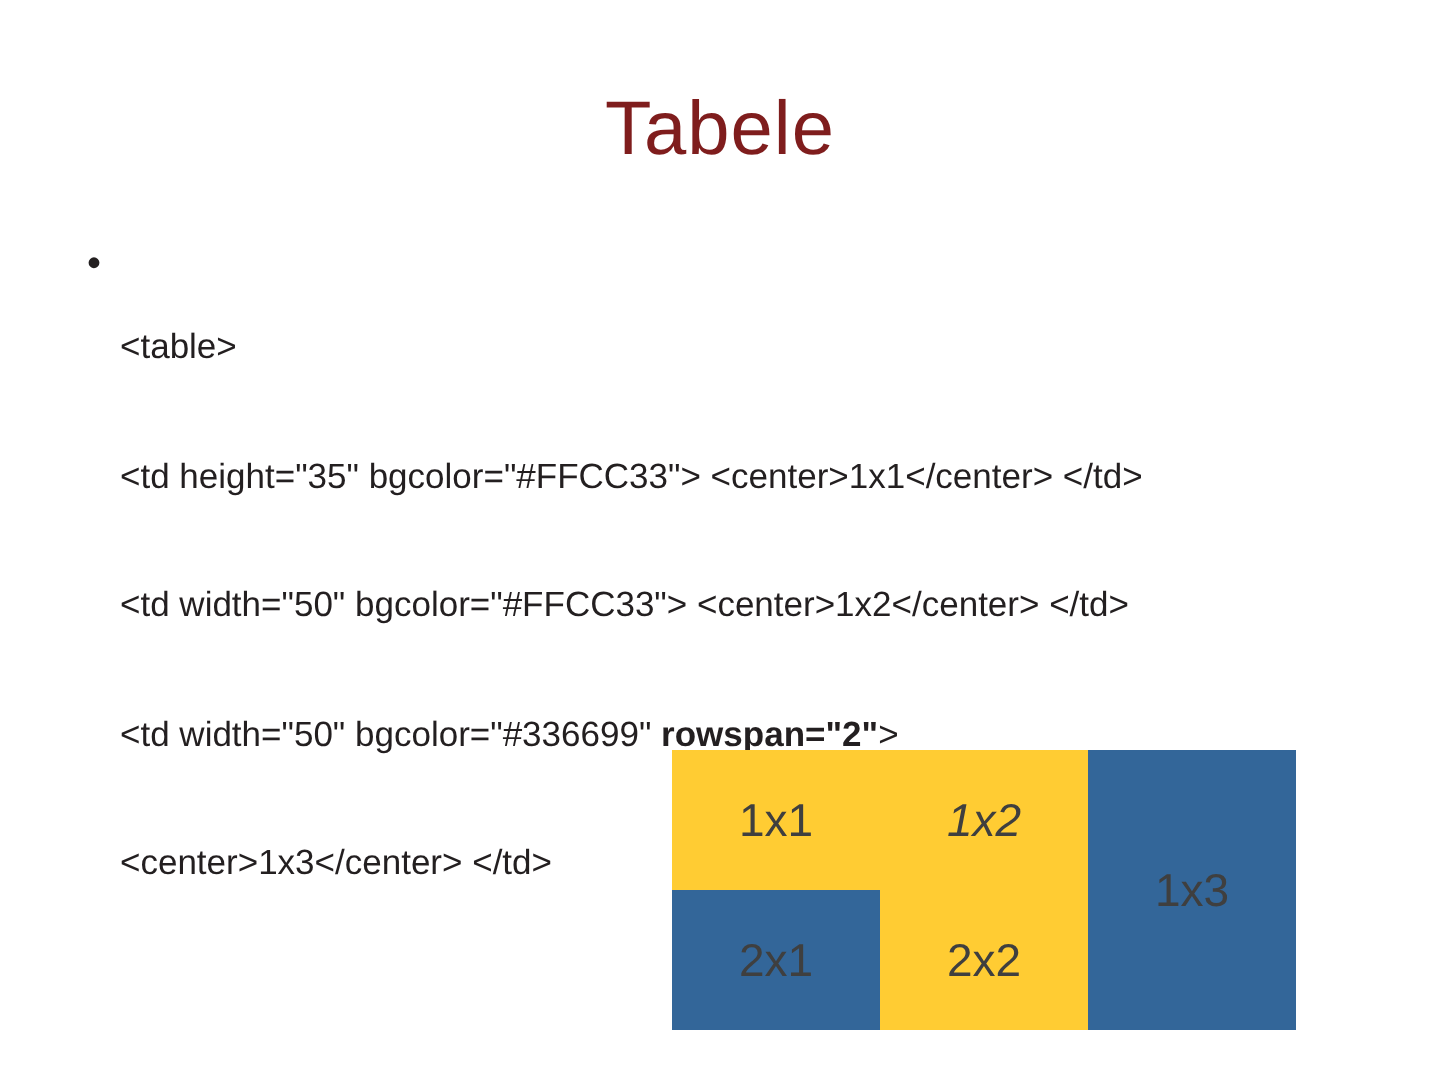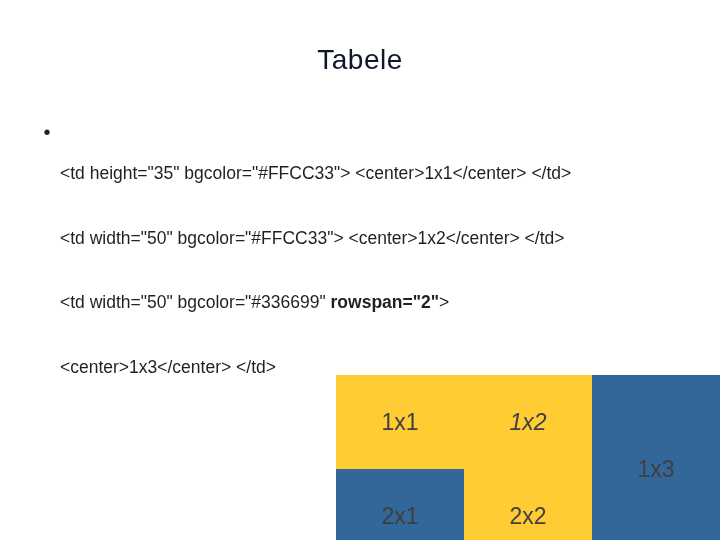--- a/index.html
+++ b/index.html
@@ -13,23 +13,23 @@
     font-family: "Liberation Sans", sans-serif;
     overflow: hidden;
     position: relative;
   }
   .slide-title {
     position: absolute;
     top: 44px;
     left: 0;
     width: 720px;
     text-align: center;
-    font-size: 28px;
+    font-size: 38px;
     font-weight: 400;
-    color: #0f172a;
+    color: #7f1d1d;
     letter-spacing: 0.5px;
   }
   .bullet-block {
     position: absolute;
     top: 120px;
     left: 34px;
     width: 660px;
     display: flex;
     align-items: flex-start;
   }
@@ -56,21 +56,21 @@
     font-weight: bold;
   }
   
   .render-table {
     position: absolute;
     left: 336px;
     top: 375px;
     border-collapse: collapse;
   }
   .render-table td {
-    padding: 12px;
+    padding: 0;
     text-align: center;
     vertical-align: middle;
     font-size: 23px;
     color: #3f3f3f;
     font-family: "Liberation Sans", sans-serif;
   }
   .cell-yellow {
     background: #FFCC33;
     color: #5a5038;
   }
@@ -85,20 +85,21 @@
   .c-2x2 { width: 104px; height: 70px; }
 </style>
 </head>
 <body>
 
 <div class="slide-title">Tabele</div>
 
 <div class="bullet-block">
   <div class="bullet-dot">•</div>
   <div class="code-lines">
+    <div class="line">&lt;table&gt;</div>
     <div class="line">&lt;td height="35" bgcolor="#FFCC33"&gt; &lt;center&gt;1x1&lt;/center&gt; &lt;/td&gt;</div>
     <div class="line">&lt;td width="50" bgcolor="#FFCC33"&gt; &lt;center&gt;1x2&lt;/center&gt; &lt;/td&gt;</div>
     <div class="line">&lt;td width="50" bgcolor="#336699" <b>rowspan="2"</b>&gt;</div>
     <div class="line">&lt;center&gt;1x3&lt;/center&gt; &lt;/td&gt;</div>
     
     
     
     
     
     

